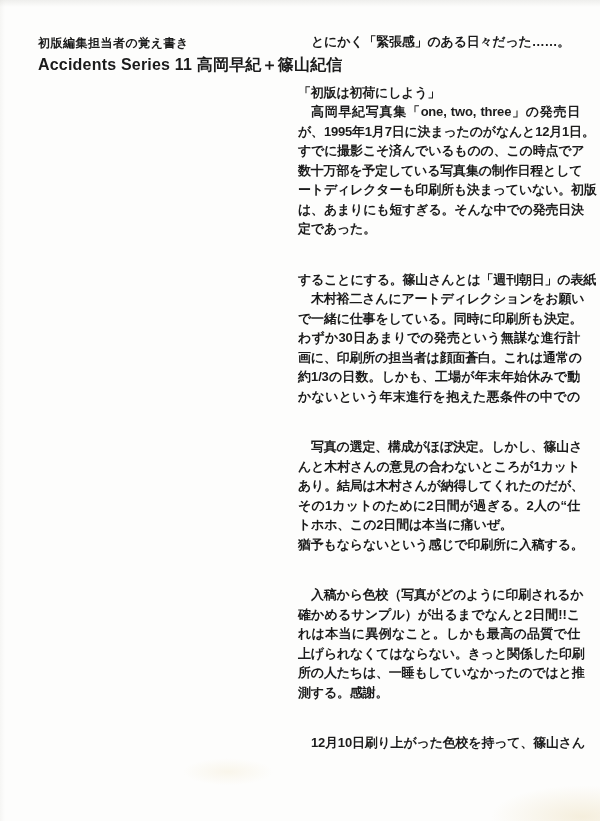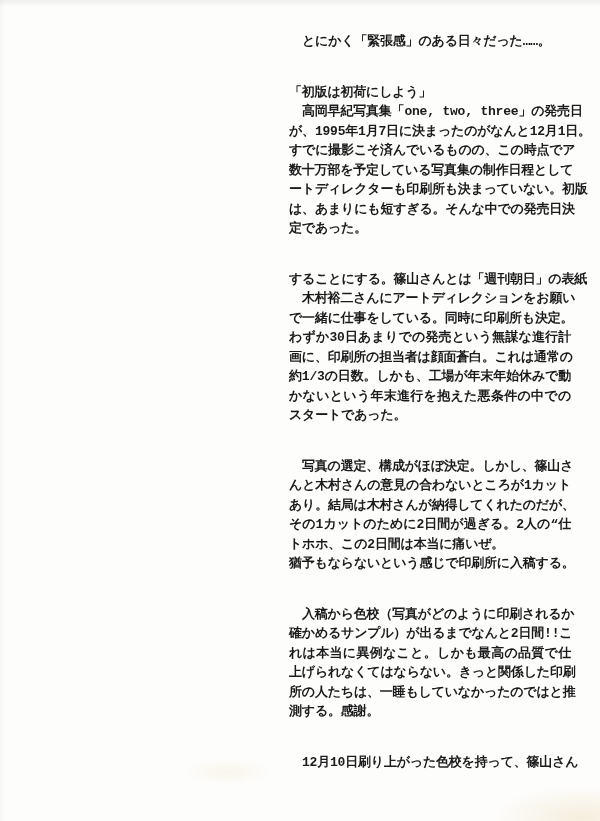--- a/index.html
+++ b/index.html
@@ -32,42 +32,45 @@
   }
   .title {
     margin-top: 4px;
     font-size: 16px;
     line-height: 19px;
     font-weight: 700;
     letter-spacing: 0.2px;
   }
   .column {
     position: absolute;
-    left: 289px; top: 32px;
+    left: 298px; top: 32px;
     width: 282px;
-    font-family: Liberation Mono, monospace;
   }
   .block { margin: 0; }
   .block.gap { margin-top: 31px; }
   .line {
     font-size: 13px;
     line-height: 19.5px;
     font-weight: 600;
     letter-spacing: -0.2px;
     white-space: nowrap;
     text-align: justify;
     text-align-last: justify;
   }
   .line.last { text-align-last: left; }
   .line.indent { text-indent: 13px; }
 </style>
 </head>
 <body>
 
 <div class="page" style="color: rgb(27, 27, 27);">
+  <div class="header">
+    <div class="kicker">初版編集担当者の覚え書き</div>
+    <div class="title">Accidents Series 11 高岡早紀＋篠山紀信</div>
+  </div>
   <div class="column">
       <div class="block">
         <div class="line last indent">とにかく「緊張感」のある日々だった……。</div>
       </div>
       <div class="block gap">
         <div class="line last">「初版は初荷にしよう」</div>
       </div>
       <div class="block">
         <div class="line indent">高岡早紀写真集「one, two, three」の発売日</div>
         <div class="line">が、1995年1月7日に決まったのがなんと12月1日。</div>
@@ -78,21 +81,20 @@
         <div class="line last">定であった。</div>
       </div>
       <div class="block gap">
         <div class="line">することにする。篠山さんとは「週刊朝日」の表紙</div>
         <div class="line indent">木村裕二さんにアートディレクションをお願い</div>
         <div class="line">で一緒に仕事をしている。同時に印刷所も決定。</div>
         <div class="line">わずか30日あまりでの発売という無謀な進行計</div>
         <div class="line">画に、印刷所の担当者は顔面蒼白。これは通常の</div>
         <div class="line">約1/3の日数。しかも、工場が年末年始休みで動</div>
         <div class="line">かないという年末進行を抱えた悪条件の中での</div>
-        <div class="line last">スタートであった。</div>
       </div>
       <div class="block gap">
         <div class="line indent">写真の選定、構成がほぼ決定。しかし、篠山さ</div>
         <div class="line">んと木村さんの意見の合わないところが1カット</div>
         <div class="line">あり。結局は木村さんが納得してくれたのだが、</div>
         <div class="line">その1カットのために2日間が過ぎる。2人の“仕</div>
         <div class="line last">トホホ、この2日間は本当に痛いぜ。</div>
       </div>
       <div class="block">
         <div class="line last">猶予もならないという感じで印刷所に入稿する。</div>

